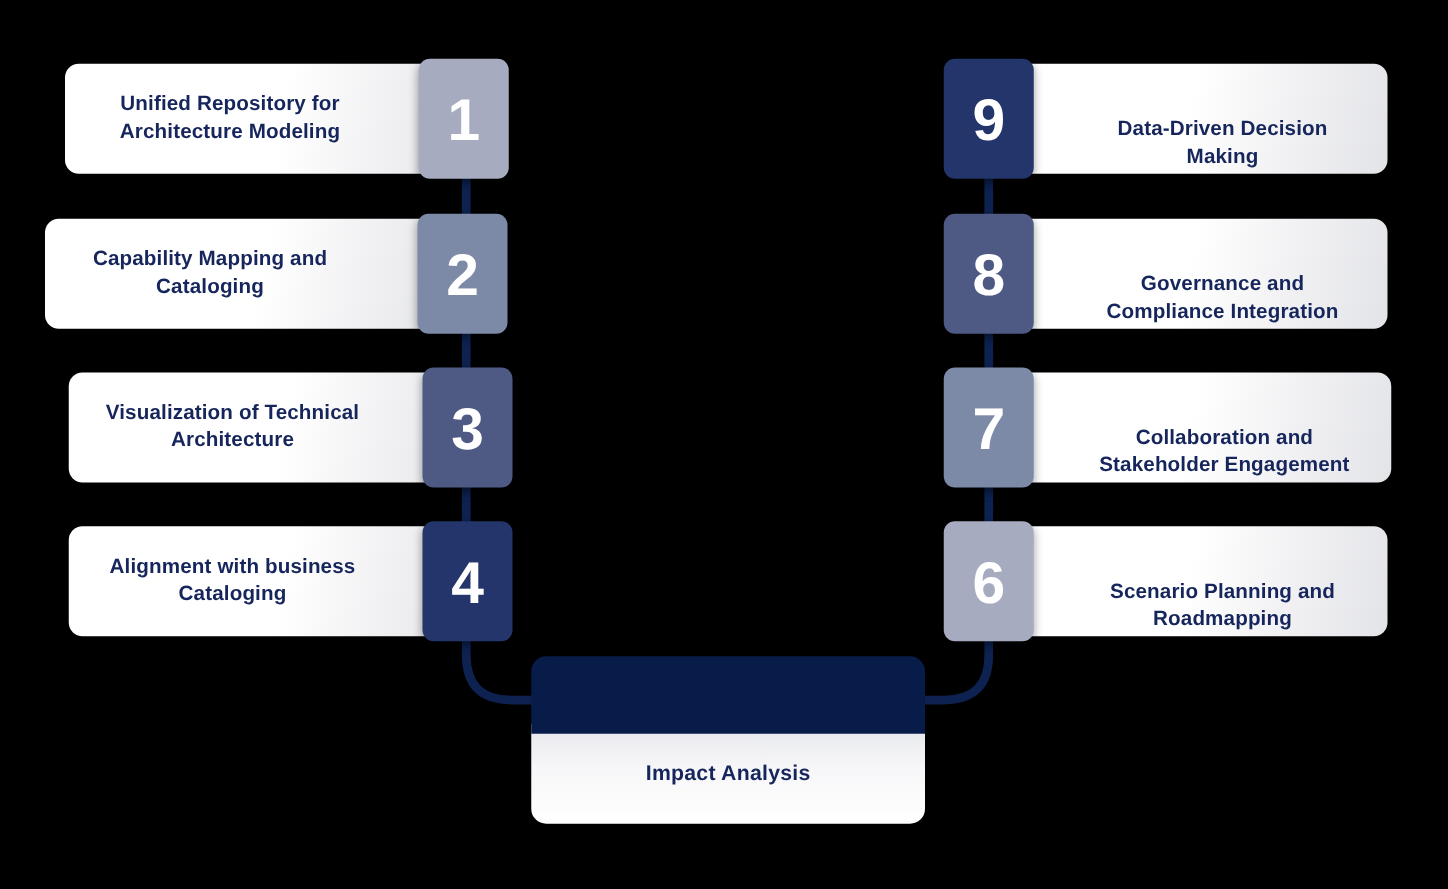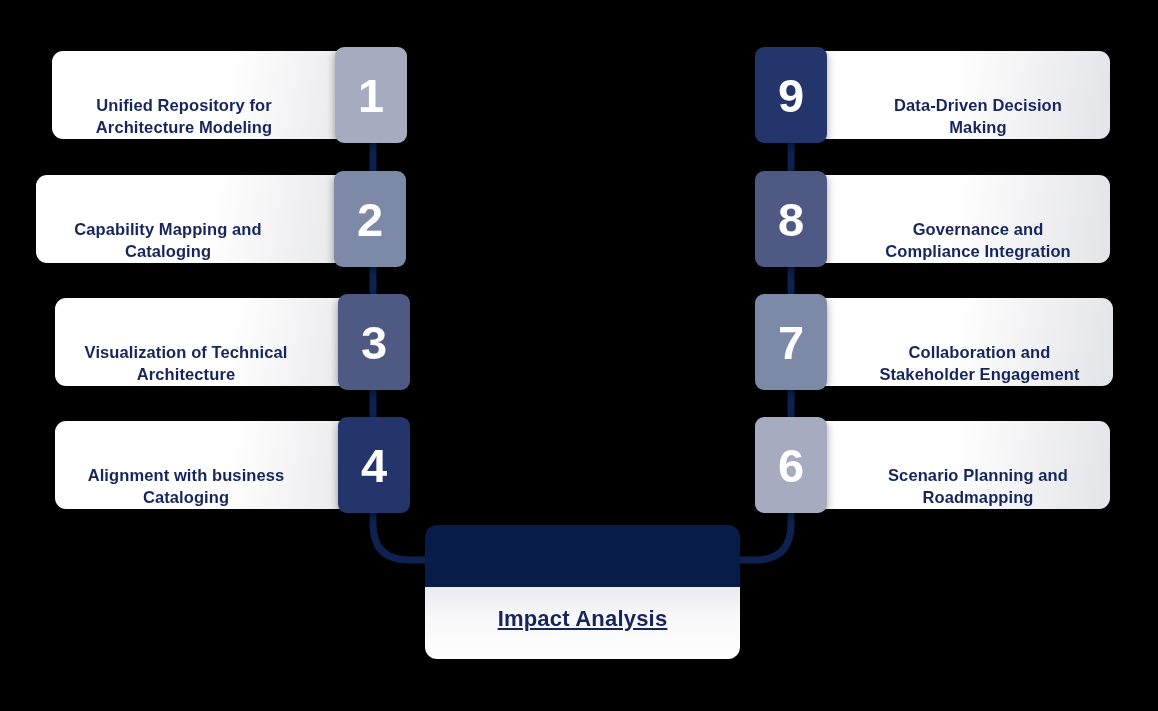--- a/index.html
+++ b/index.html
@@ -32,21 +32,21 @@
     z-index: 2;
   }
   .panel {
     position: absolute;
     top: 0;
     height: 88px;
     border-radius: 11px;
     background: linear-gradient(100deg, #ffffff 0%, #ffffff 52%, #f2f2f4 74%, #e3e4e8 100%);
     box-shadow: 0 3px 8px rgba(0,0,0,0.35);
     display: flex;
-    align-items: flex-end;
+    align-items: center;
     justify-content: center;
     box-sizing: border-box;
   }
   .panel-text {
     color: #16265c;
     font-size: 16.5px;
     font-weight: bold;
     line-height: 1.32;
     text-align: center;
     letter-spacing: 0.1px;
@@ -101,25 +101,24 @@
     left: 0;
     top: 0;
     width: 100%;
     height: 62px;
     border-radius: 12px 12px 0 0;
     background: #081c4a;
     z-index: 2;
   }
   #outcome .outcome-text {
     color: #16265c;
-    font-size: 22px;
+    font-size: 17px;
     font-weight: bold;
     text-align: center;
     letter-spacing: 0.2px;
-    text-decoration: underline;
   }
 </style>
 </head>
 <body>
 
 <div id="stage">
 
   <svg class="rail-svg" viewBox="0 0 1158 711" xmlns="http://www.w3.org/2000/svg">
 
     <line x1="373" y1="92" x2="373" y2="470" stroke="#0d2251" stroke-width="7"></line>

